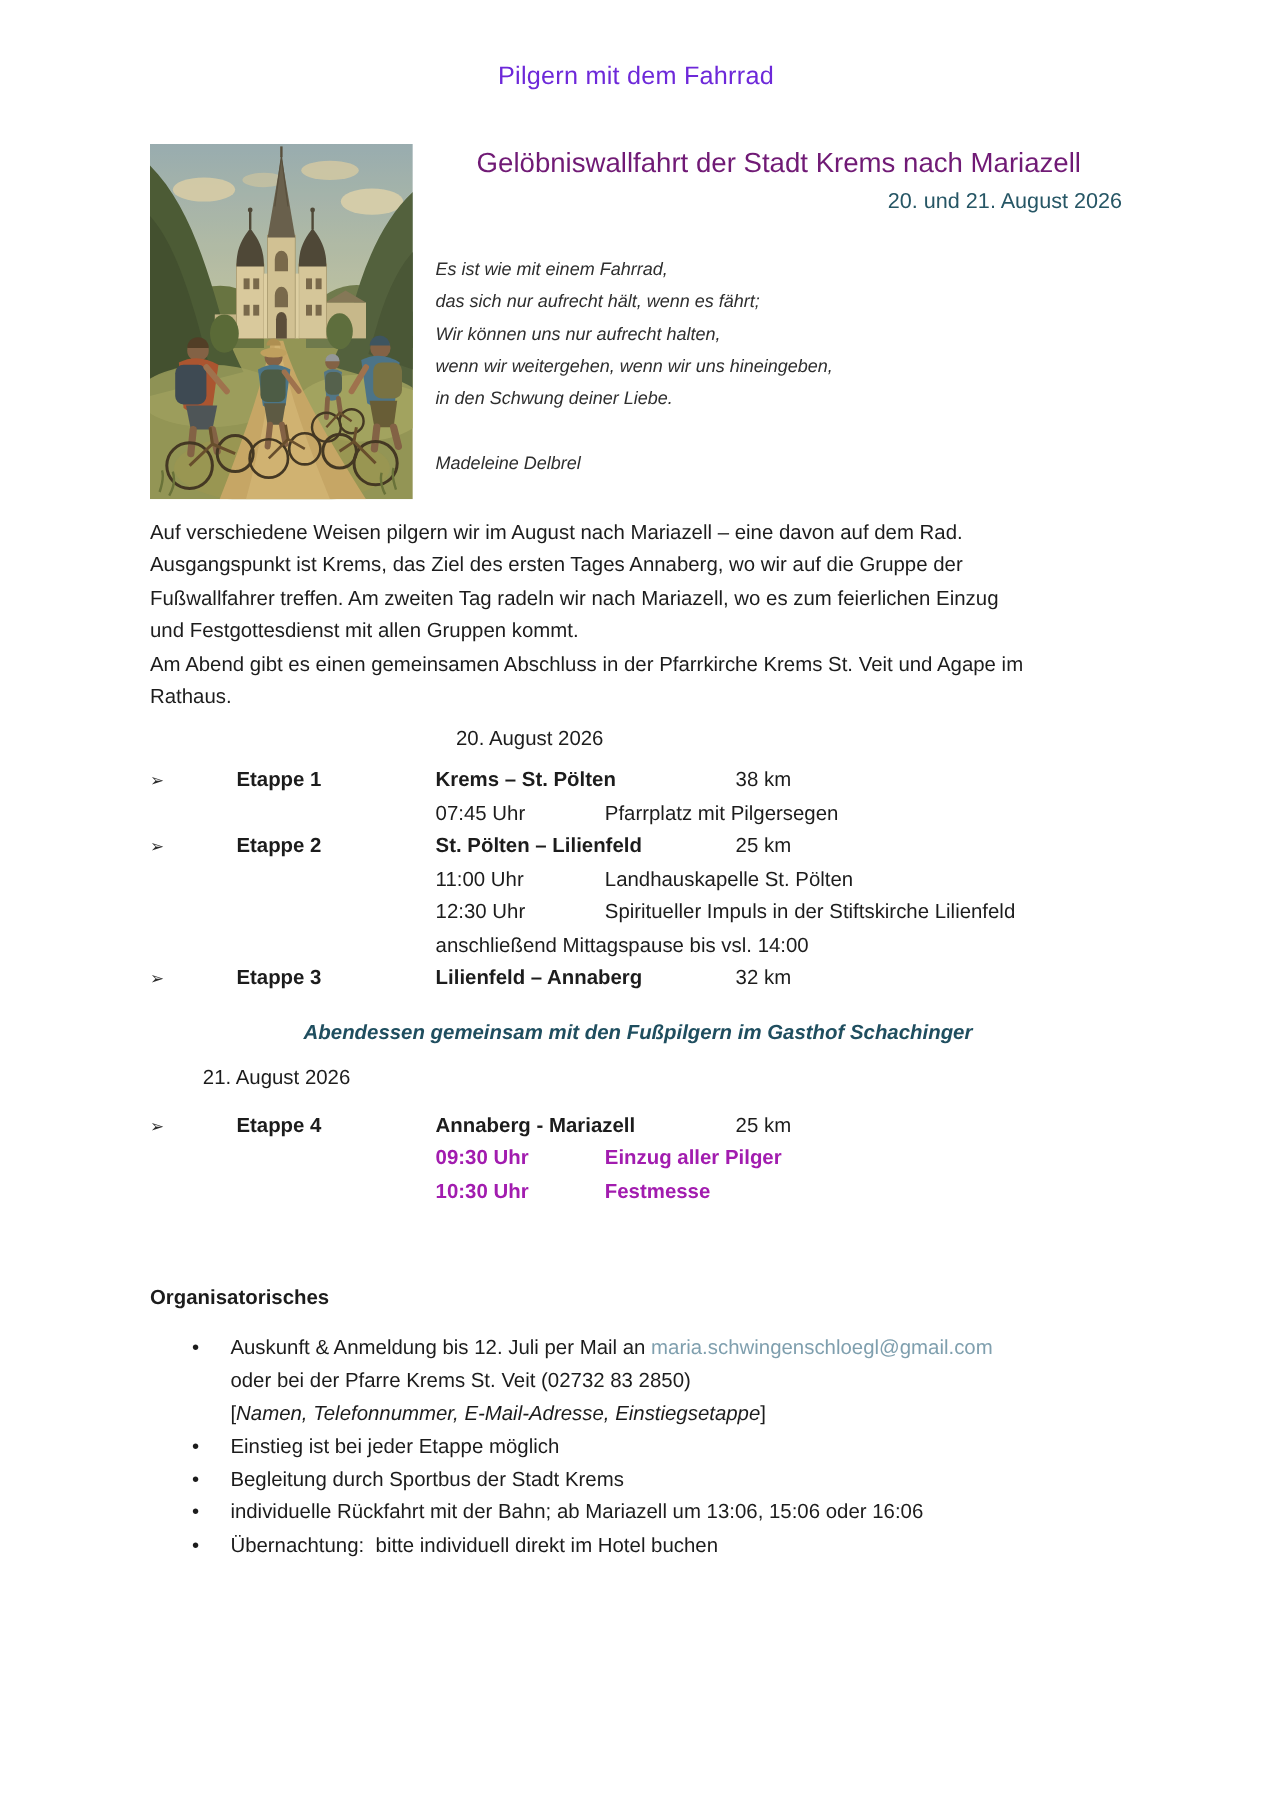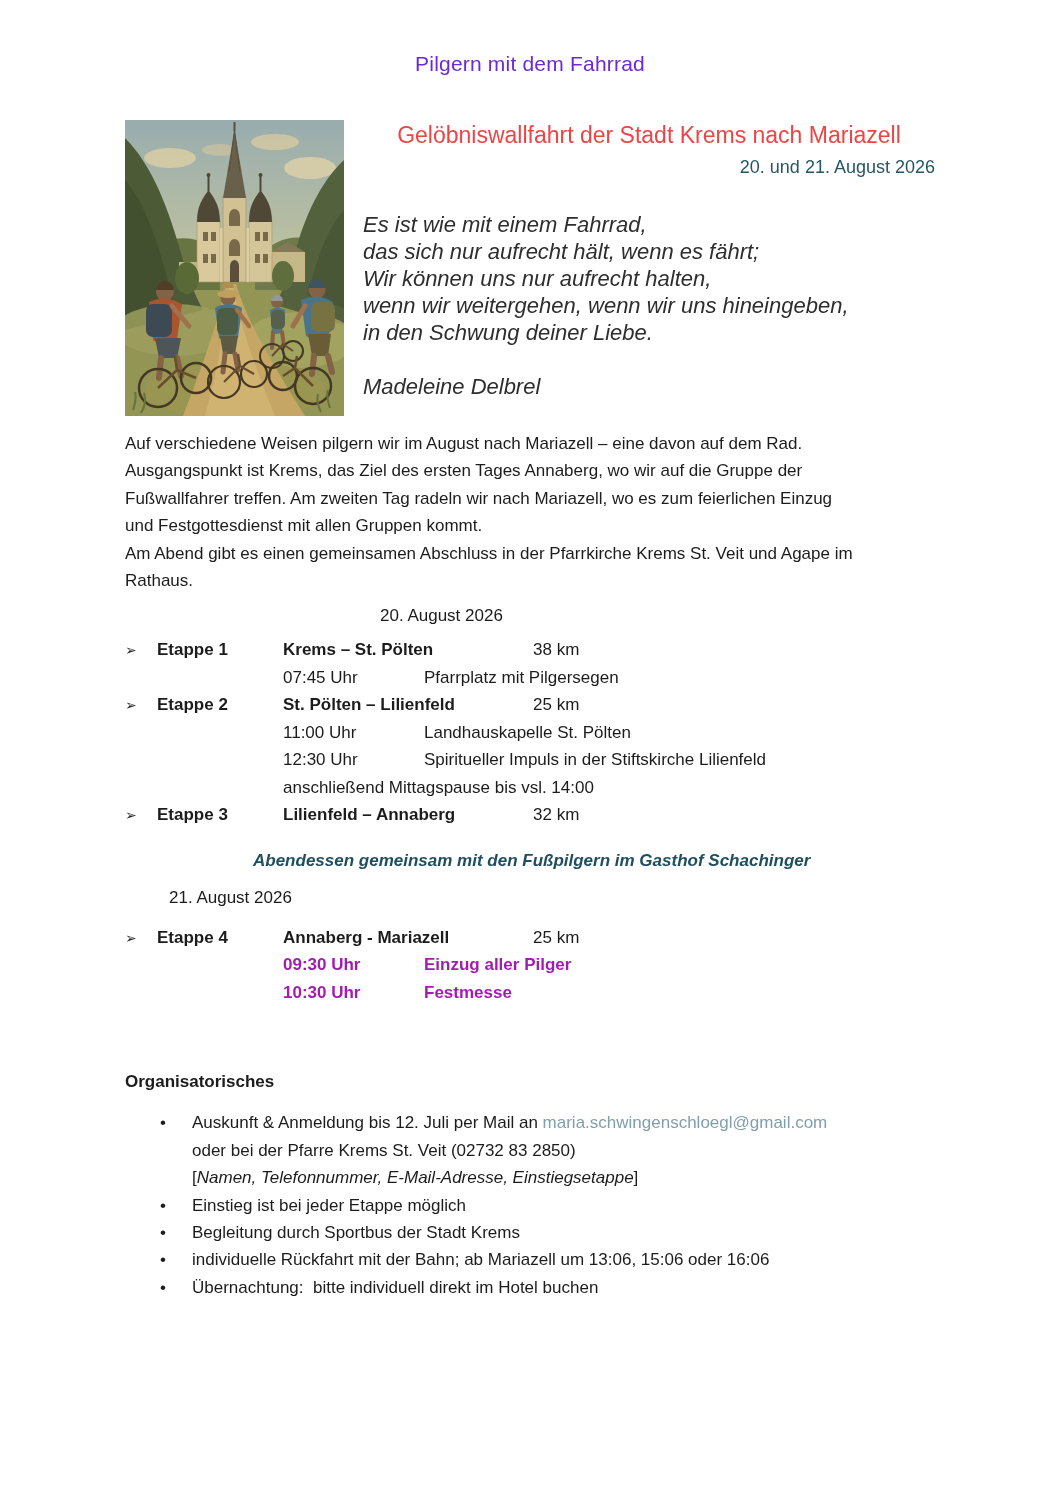--- a/index.html
+++ b/index.html
@@ -10,30 +10,30 @@
   }
   .page{padding:52px 126px 0 125px;}
   .title{
     font-size:21px;font-weight:500;color:#6d28d9;
     text-align:center;margin:0 0 44px 0;letter-spacing:0.2px;
   }
   .hero{display:flex;align-items:flex-start;}
   .painting{width:219px;height:296px;flex:0 0 219px;line-height:0;}
   .hero-right{flex:1;padding-left:19px;}
   .event-heading{
-    font-size:23px;font-weight:500;color:#ef4444;margin:2px 0 8px 0;
+    font-size:23px;font-weight:500;color:#701a75;margin:2px 0 8px 0;
     text-align:center;white-space:nowrap;
   }
   .event-dates{font-size:18px;font-weight:500;color:#265665;text-align:right;}
-  .quote{font-style:italic;font-size:22px;line-height:27px;color:#2e2e2e;margin-top:33px;}
+  .quote{font-style:italic;font-size:15px;line-height:27px;color:#2e2e2e;margin-top:33px;}
   .quote-attr{margin-top:27px;}
   .intro{font-size:17px;line-height:27.4px;margin-top:14px;}
   .date-heading{font-size:17px;margin:8px 0 0 255px;line-height:27px;}
   .stages{margin-top:7px;font-size:17px;line-height:27.5px;}
-  .stage{display:grid;grid-template-columns:32px 126px 1fr;}
+  .stage{display:grid;grid-template-columns:32px 126px 1fr;gap:40px;}
   .arrow-cell::before{content:"\27A2";font-size:14px;color:#2b2b2b;}
   .stage-label{font-weight:700;}
   .srow{display:grid;grid-template-columns:125px 125px 1fr;}
   .route{grid-column:1 / 3;font-weight:700;}
   .km{grid-column:3;}
   .time{grid-column:1;}
   .desc{grid-column:2 / 4;margin-left:16px;}
   .stage-note{grid-column:1 / 4;}
   .teal-sched{color:#a21caf;font-weight:700;}
   .dinner-note{

